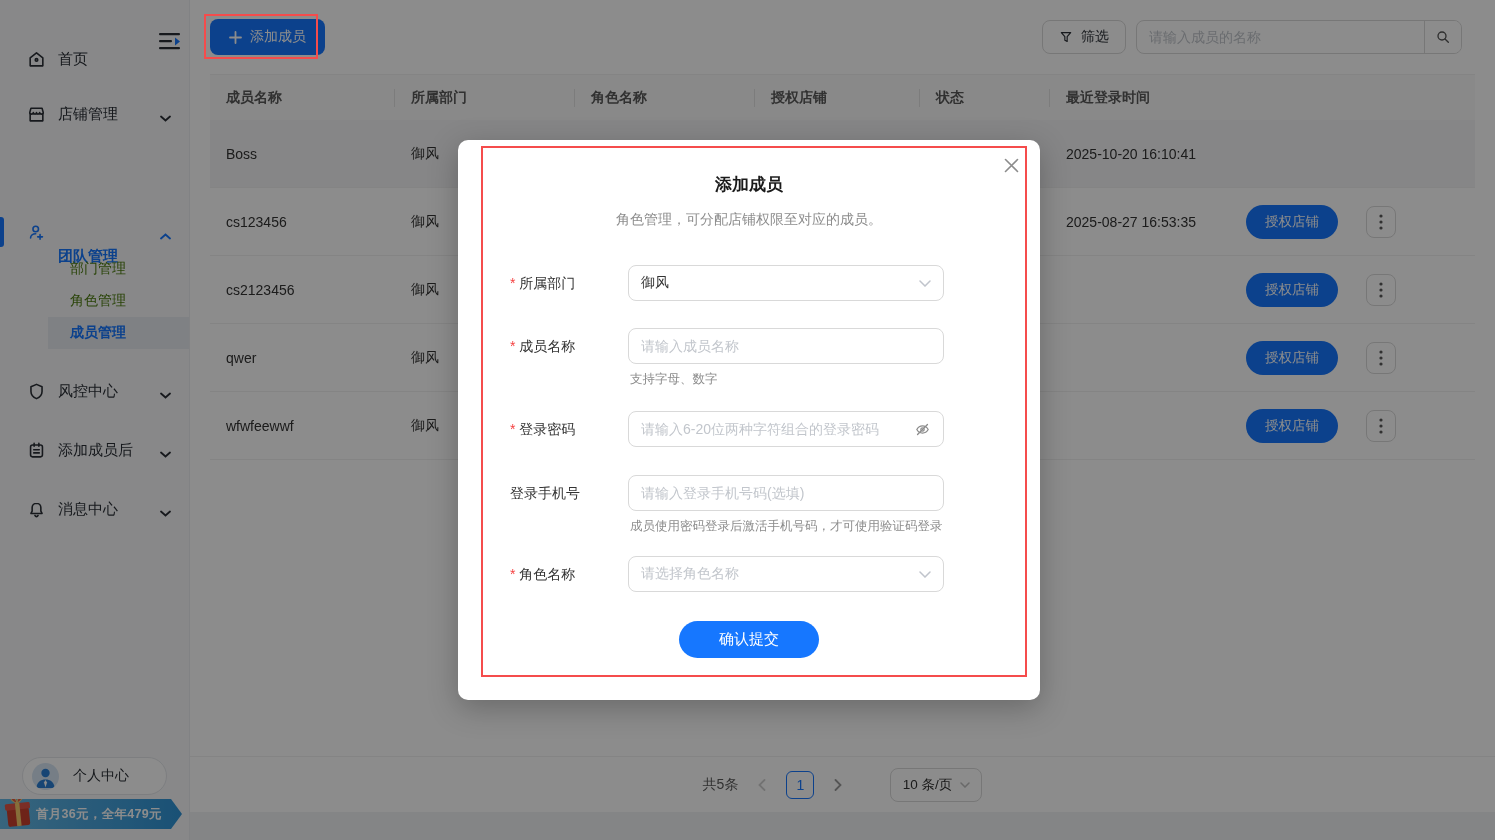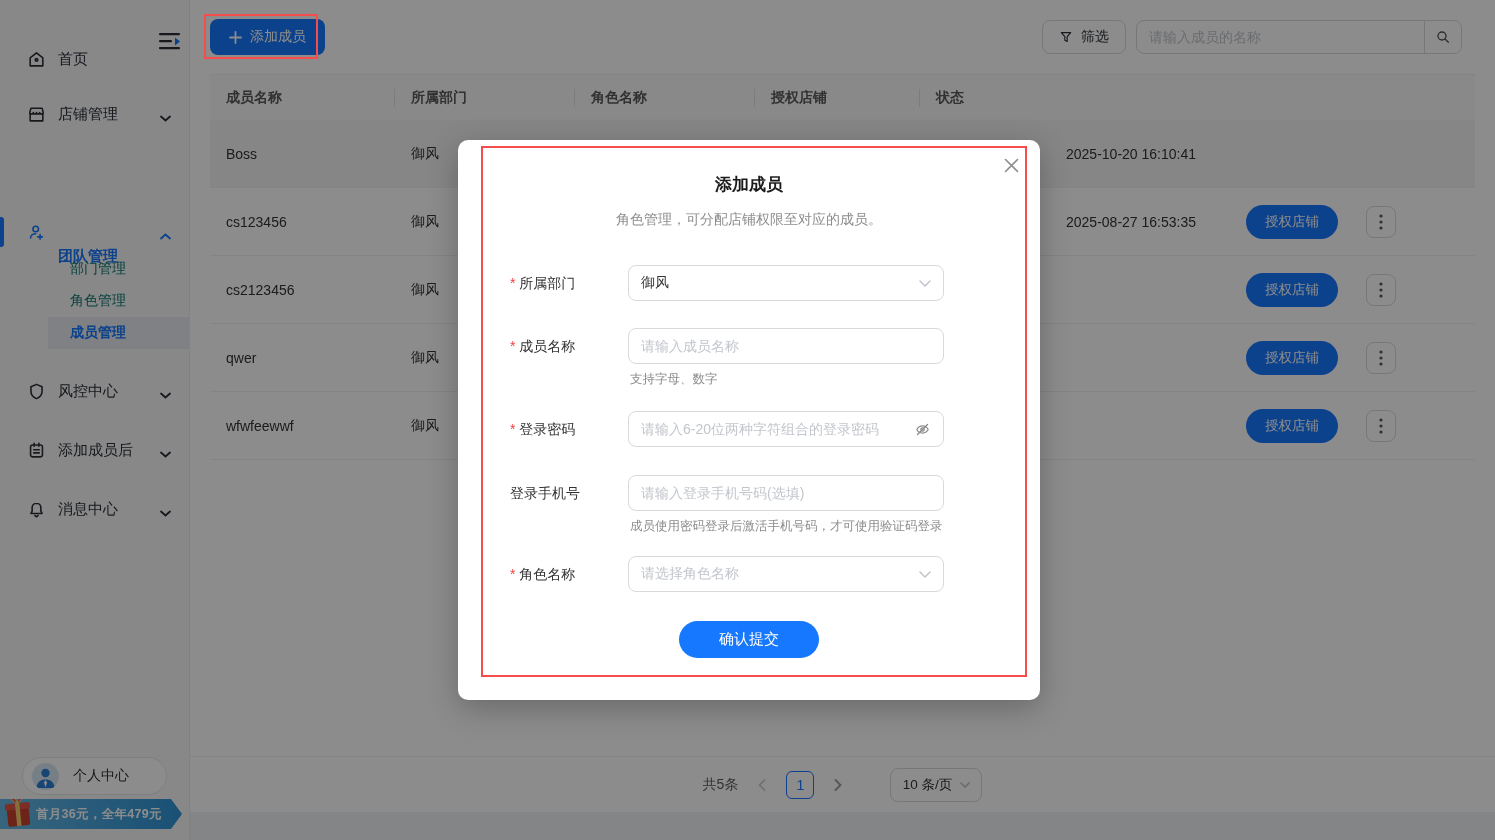--- a/index.html
+++ b/index.html
@@ -13,21 +13,21 @@
 
   
   #sidebar { position:absolute; left:0; top:0; width:190px; height:840px; background:#f7f8fa; border-right:1px solid #ebedf0; }
   .collapse-btn { position:absolute; left:157px; top:30px; width:26px; height:22px; cursor:pointer; }
   .side-item { position:absolute; left:0; width:189px; height:40px; display:flex; align-items:center; padding-left:26px; cursor:pointer; }
   .side-item .s-icon { width:20px; height:20px; margin-right:12px; display:flex; align-items:center; justify-content:center; }
   .side-item .s-label { font-size:15px; color:#2b2f36; }
   .side-item .s-chev { position:absolute; right:18px; top:14px; }
   .side-item.active .s-label { color:#1677ff; font-weight:600;margin-top:48px; }
   .active-bar { position:absolute; left:0; top:217px; width:4px; height:30px; background:#1677ff; border-radius:0 3px 3px 0; }
-  .sub-item { position:absolute; left:48px; width:141px; height:32px; display:flex; align-items:center; padding-left:22px; font-size:14px; color:#0f766e; cursor:pointer; }
+  .sub-item { position:absolute; left:48px; width:141px; height:32px; display:flex; align-items:center; padding-left:22px; font-size:14px; color:#4d7c0f; cursor:pointer; }
   .sub-item.active { background:#e7ebf1; color:#1677ff; font-weight:600; }
   .profile-pill { position:absolute; left:22px; top:757px; width:145px; height:38px; background:#fff; border:1px solid #e4e6ea; border-radius:19px; display:flex; align-items:center; padding-left:9px; cursor:pointer; }
   .avatar { width:27px; height:27px; border-radius:50%; background:#d7e6f4; display:flex; align-items:flex-end; justify-content:center; overflow:hidden; }
   .profile-pill .p-label { font-size:14px; color:#2b2f36; margin-left:14px; }
   .promo { position:absolute; left:0; top:799px; width:182px; height:30px; background:linear-gradient(90deg,#66b8e4,#2f93d6); clip-path:polygon(0 0,calc(100% - 11px) 0,100% 50%,calc(100% - 11px) 100%,0 100%); display:flex; align-items:center; cursor:pointer; }
   .promo .promo-text { color:#fff; font-size:12.5px; font-weight:700; margin-left:36px; letter-spacing:.3px; }
   .gift { position:absolute; left:2px; top:-4px; width:32px; height:34px; transform:rotate(-6deg); }
 
   
   #main { position:absolute; left:190px; top:0; width:1305px; height:812px; background:#fff; }
@@ -242,20 +242,21 @@
     </button>
   </div>
 
   <div class="table">
     <div class="tr thead">
       <div class="th c0">成员名称</div>
       <div class="th c1">所属部门</div>
       <div class="th c2">角色名称</div>
       <div class="th c3">授权店铺</div>
       <div class="th c4">状态</div>
+      <div class="th c5">最近登录时间</div>
     </div>
 
     <div class="tr row hovered">
       <div class="td c0">Boss</div>
       <div class="td c1">御风</div>
       <div class="td c2"></div>
       <div class="td c3"></div>
       <div class="td c4"></div>
       <div class="td c5">2025-10-20 16:10:41</div>
     </div>

